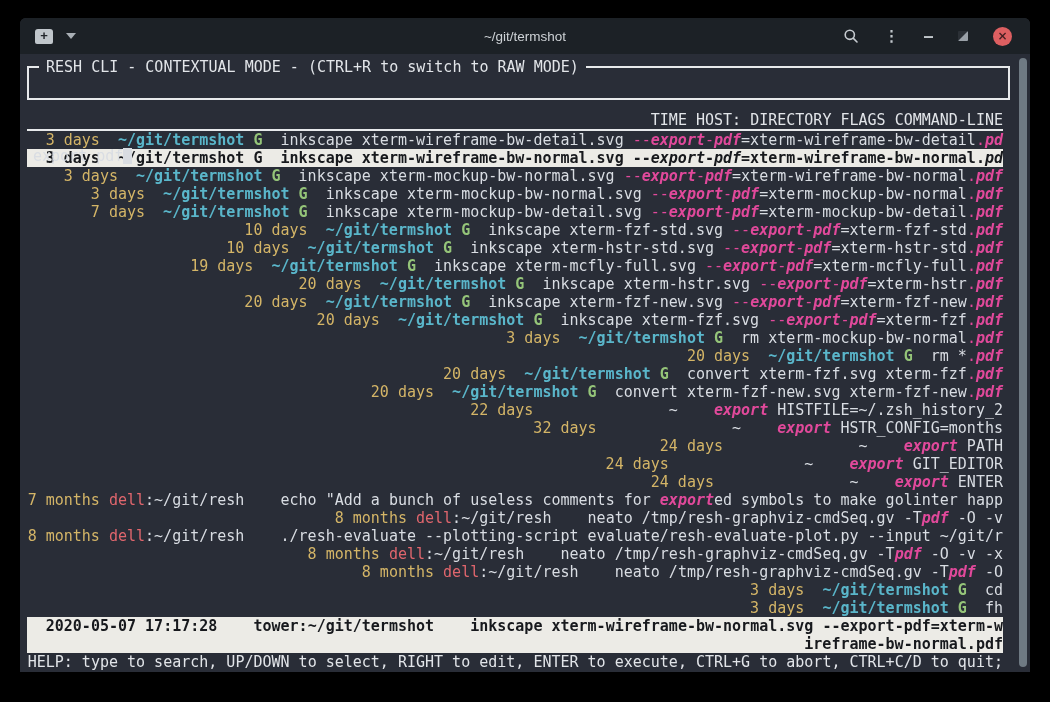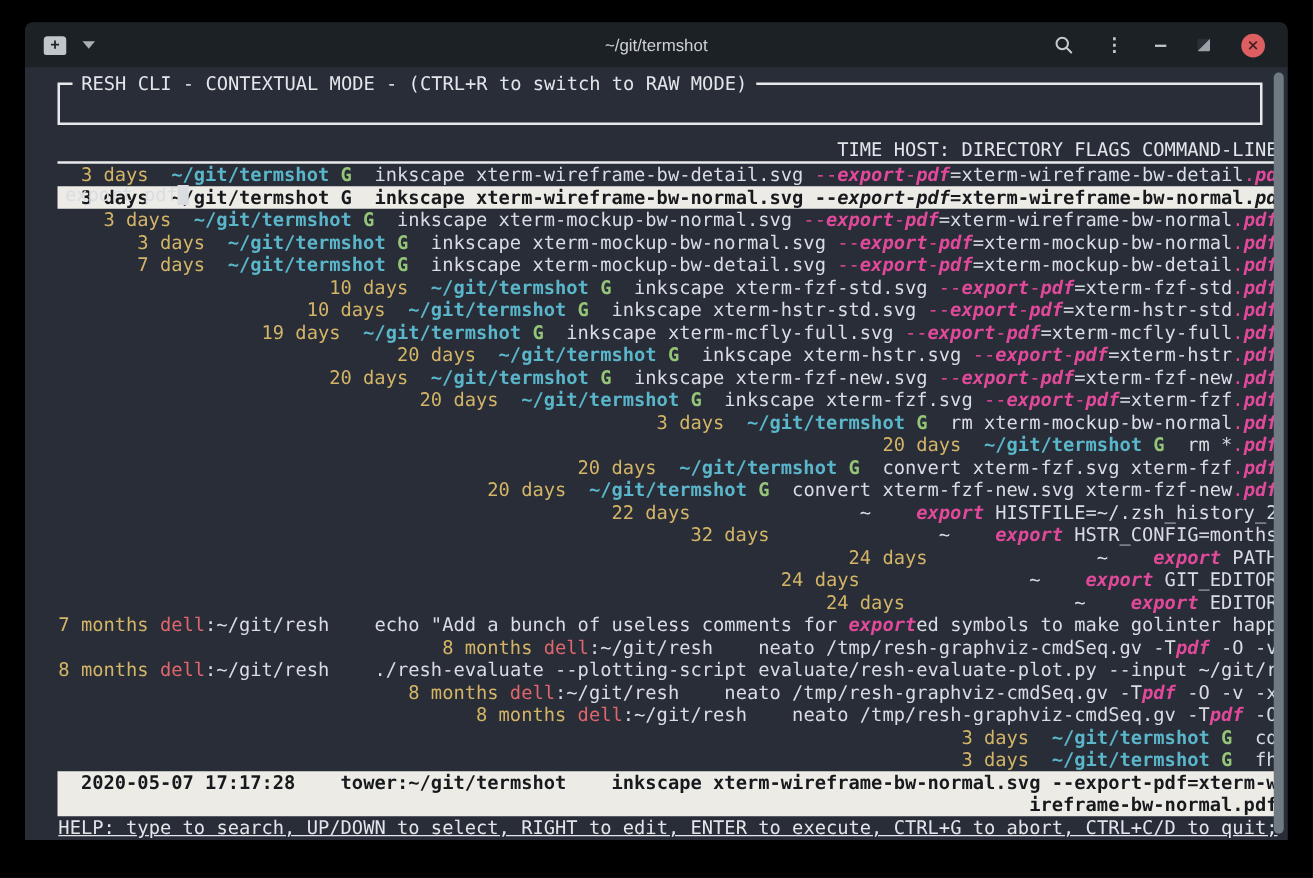--- a/index.html
+++ b/index.html
@@ -21,21 +21,21 @@
   .caret{width:0;height:0;border-left:5px solid transparent;border-right:5px solid transparent;border-top:6px solid #a9afb5;}
   .tb-title{position:absolute;left:0;right:0;text-align:center;color:#ced2d6;font:13.5px "Liberation Sans",sans-serif;pointer-events:none;}
   .tb-right{margin-left:auto;display:flex;align-items:center;gap:25px;padding-right:18px;}
   .tb-right>*{display:grid;place-items:center;cursor:pointer;}
   .kebab{color:var(--icon);font-size:15px;font-weight:700;line-height:1;}
   .minimize{color:var(--icon);font-size:15px;font-weight:700;line-height:1;}
   .restore{width:10px;height:10px;border-radius:1px;background:linear-gradient(135deg,#2b3036 48%,#9aa1a8 52%);}
   .close-btn{width:19px;height:19px;border-radius:50%;background:var(--close_red);color:#441f22;font:700 12px/1 "DejaVu Sans",sans-serif;}
 
   
-  .content{position:absolute;top:36px;left:0;right:0;bottom:0;background:var(--bg);padding-left:26px;font-size:15px;line-height:18px;color:var(--fg);}
+  .content{position:absolute;top:36px;left:0;right:0;bottom:0;background:var(--bg);padding-left:7px;font-size:15px;line-height:18px;color:var(--fg);}
 
   .search-box{position:relative;margin:12px 20px 0 0;height:34px;border:2px solid var(--border);padding:7px 4px 0 4px;white-space:pre;}
   .box-label{position:absolute;top:-10px;left:10px;background:var(--bg);padding:0 7px;color:#e2e5e9;}
   .query-line{white-space:pre;margin-top:18px;}
   .cursor{display:inline-block;width:9px;height:16px;background:#d9dce1;vertical-align:-3px;}
 
   .grid{margin-top:11px;width:976px;text-align:right;}
   .header-row{white-space:pre;color:#e2e5e9;border-bottom:2px solid var(--border);height:20px;}
   .row{height:18px;white-space:pre;}
   .row.selected{background:var(--select_bg);}
@@ -44,21 +44,21 @@
   .c-time{color:var(--yellow);}
   .c-host{color:var(--cyan);font-weight:700;}
   .c-flag{color:var(--green);font-weight:700;}
   .c-plain{color:var(--fg);}
   .c-match{color:var(--pink);font-weight:700;font-style:italic;}
   .c-msep{color:var(--pink);}
   .c-red{color:var(--red);}
 
   .detail-bar{background:var(--select_bg);}
   .detail-line{height:18px;white-space:pre;color:var(--select_fg);font-weight:700;}
-  .help-line{height:18px;white-space:pre;color:#e2e5e9;text-decoration:underline;}
+  .help-line{height:18px;white-space:pre;color:#e2e5e9;}
 
   .scrollbar{position:absolute;right:3px;top:40px;bottom:5px;width:8px;border-radius:4px;background:var(--scrollbar);}
 </style>
 </head>
 <body>
 
 <div class="window">
 
   <div class="titlebar">
     <div class="tb-left">
@@ -106,21 +106,21 @@
           <div class="row"><span class="seg c-time"> 20 days</span><span class="seg c-plain">  </span><span class="seg c-host">~/git/termshot</span><span class="seg c-plain"> </span><span class="seg c-flag">G</span><span class="seg c-plain">  </span><span class="seg c-plain">inkscape xterm-fzf-new.svg </span><span class="seg c-msep">--</span><span class="seg c-match">export</span><span class="seg c-msep">-</span><span class="seg c-match">pdf</span><span class="seg c-plain">=xterm-fzf-new</span><span class="seg c-msep">.</span><span class="seg c-match">pdf</span></div>
           <div class="row"><span class="seg c-time"> 20 days</span><span class="seg c-plain">  </span><span class="seg c-host">~/git/termshot</span><span class="seg c-plain"> </span><span class="seg c-flag">G</span><span class="seg c-plain">  </span><span class="seg c-plain">inkscape xterm-fzf.svg </span><span class="seg c-msep">--</span><span class="seg c-match">export</span><span class="seg c-msep">-</span><span class="seg c-match">pdf</span><span class="seg c-plain">=xterm-fzf</span><span class="seg c-msep">.</span><span class="seg c-match">pdf</span></div>
           <div class="row"><span class="seg c-time">  3 days</span><span class="seg c-plain">  </span><span class="seg c-host">~/git/termshot</span><span class="seg c-plain"> </span><span class="seg c-flag">G</span><span class="seg c-plain">  </span><span class="seg c-plain">rm xterm-mockup-bw-normal</span><span class="seg c-msep">.</span><span class="seg c-match">pdf</span></div>
           <div class="row"><span class="seg c-time"> 20 days</span><span class="seg c-plain">  </span><span class="seg c-host">~/git/termshot</span><span class="seg c-plain"> </span><span class="seg c-flag">G</span><span class="seg c-plain">  </span><span class="seg c-plain">rm *</span><span class="seg c-msep">.</span><span class="seg c-match">pdf</span></div>
           <div class="row"><span class="seg c-time"> 20 days</span><span class="seg c-plain">  </span><span class="seg c-host">~/git/termshot</span><span class="seg c-plain"> </span><span class="seg c-flag">G</span><span class="seg c-plain">  </span><span class="seg c-plain">convert xterm-fzf.svg xterm-fzf</span><span class="seg c-msep">.</span><span class="seg c-match">pdf</span></div>
           <div class="row"><span class="seg c-time"> 20 days</span><span class="seg c-plain">  </span><span class="seg c-host">~/git/termshot</span><span class="seg c-plain"> </span><span class="seg c-flag">G</span><span class="seg c-plain">  </span><span class="seg c-plain">convert xterm-fzf-new.svg xterm-fzf-new</span><span class="seg c-msep">.</span><span class="seg c-match">pdf</span></div>
           <div class="row"><span class="seg c-time"> 22 days</span><span class="seg c-plain">               ~    </span><span class="seg c-match">export</span><span class="seg c-plain"> HISTFILE=~/.zsh_history_2</span></div>
           <div class="row"><span class="seg c-time"> 32 days</span><span class="seg c-plain">               ~    </span><span class="seg c-match">export</span><span class="seg c-plain"> HSTR_CONFIG=months</span></div>
           <div class="row"><span class="seg c-time"> 24 days</span><span class="seg c-plain">               ~    </span><span class="seg c-match">export</span><span class="seg c-plain"> PATH</span></div>
           <div class="row"><span class="seg c-time"> 24 days</span><span class="seg c-plain">               ~    </span><span class="seg c-match">export</span><span class="seg c-plain"> GIT_EDITOR</span></div>
-          <div class="row"><span class="seg c-time"> 24 days</span><span class="seg c-plain">               ~    </span><span class="seg c-match">export</span><span class="seg c-plain"> EDITOR</span></div>
+          <div class="row"><span class="seg c-time"> 24 days</span><span class="seg c-plain">               ~    </span><span class="seg c-match">export</span><span class="seg c-plain"> ENTER</span></div>
           <div class="row"><span class="seg c-time">7 months</span><span class="seg c-plain"> </span><span class="seg c-red">dell</span><span class="seg c-plain">:~/git/resh</span><span class="seg c-plain">    </span><span class="seg c-plain">echo "Add a bunch of useless comments for </span><span class="seg c-match">export</span><span class="seg c-plain">ed symbols to make golinter happ</span></div>
           <div class="row"><span class="seg c-time">8 months</span><span class="seg c-plain"> </span><span class="seg c-red">dell</span><span class="seg c-plain">:~/git/resh</span><span class="seg c-plain">    </span><span class="seg c-plain">neato /tmp/resh-graphviz-cmdSeq.gv -T</span><span class="seg c-match">pdf</span><span class="seg c-plain"> -O -v</span></div>
           <div class="row"><span class="seg c-time">8 months</span><span class="seg c-plain"> </span><span class="seg c-red">dell</span><span class="seg c-plain">:~/git/resh</span><span class="seg c-plain">    </span><span class="seg c-plain">./resh-evaluate --plotting-script evaluate/resh-evaluate-plot.py --input ~/git/r</span></div>
           <div class="row"><span class="seg c-time">8 months</span><span class="seg c-plain"> </span><span class="seg c-red">dell</span><span class="seg c-plain">:~/git/resh</span><span class="seg c-plain">    </span><span class="seg c-plain">neato /tmp/resh-graphviz-cmdSeq.gv -T</span><span class="seg c-match">pdf</span><span class="seg c-plain"> -O -v -x</span></div>
           <div class="row"><span class="seg c-time">8 months</span><span class="seg c-plain"> </span><span class="seg c-red">dell</span><span class="seg c-plain">:~/git/resh</span><span class="seg c-plain">    </span><span class="seg c-plain">neato /tmp/resh-graphviz-cmdSeq.gv -T</span><span class="seg c-match">pdf</span><span class="seg c-plain"> -O</span></div>
           <div class="row"><span class="seg c-time">  3 days</span><span class="seg c-plain">  </span><span class="seg c-host">~/git/termshot</span><span class="seg c-plain"> </span><span class="seg c-flag">G</span><span class="seg c-plain">  </span><span class="seg c-plain">cd</span></div>
           <div class="row"><span class="seg c-time">  3 days</span><span class="seg c-plain">  </span><span class="seg c-host">~/git/termshot</span><span class="seg c-plain"> </span><span class="seg c-flag">G</span><span class="seg c-plain">  </span><span class="seg c-plain">fh</span></div>
         </div>
       <div id="detail" class="detail-bar">
           <div class="detail-line"> 2020-05-07 17:17:28    tower:~/git/termshot    inkscape xterm-wireframe-bw-normal.svg --export-pdf=xterm-w</div>

